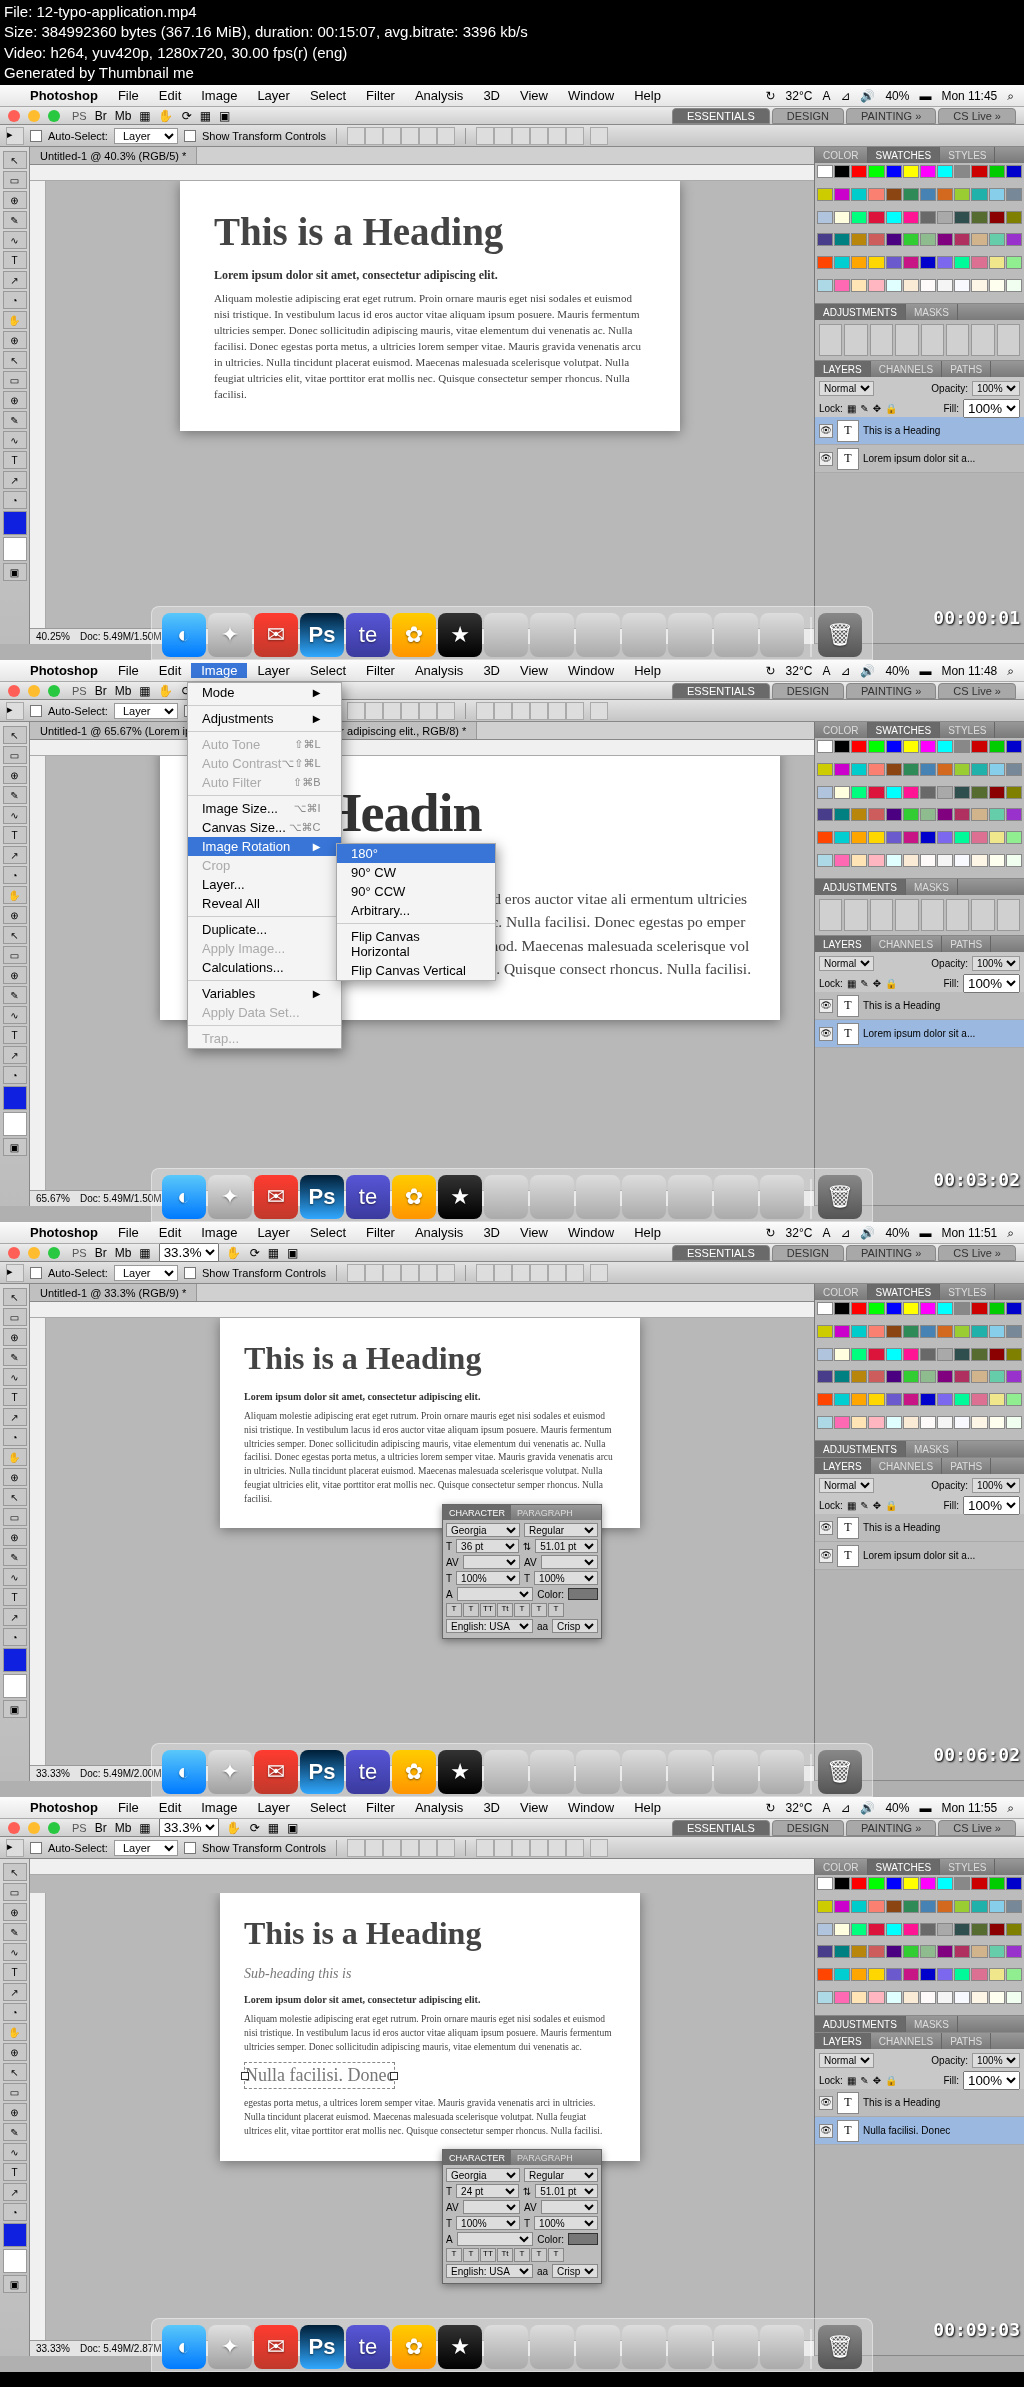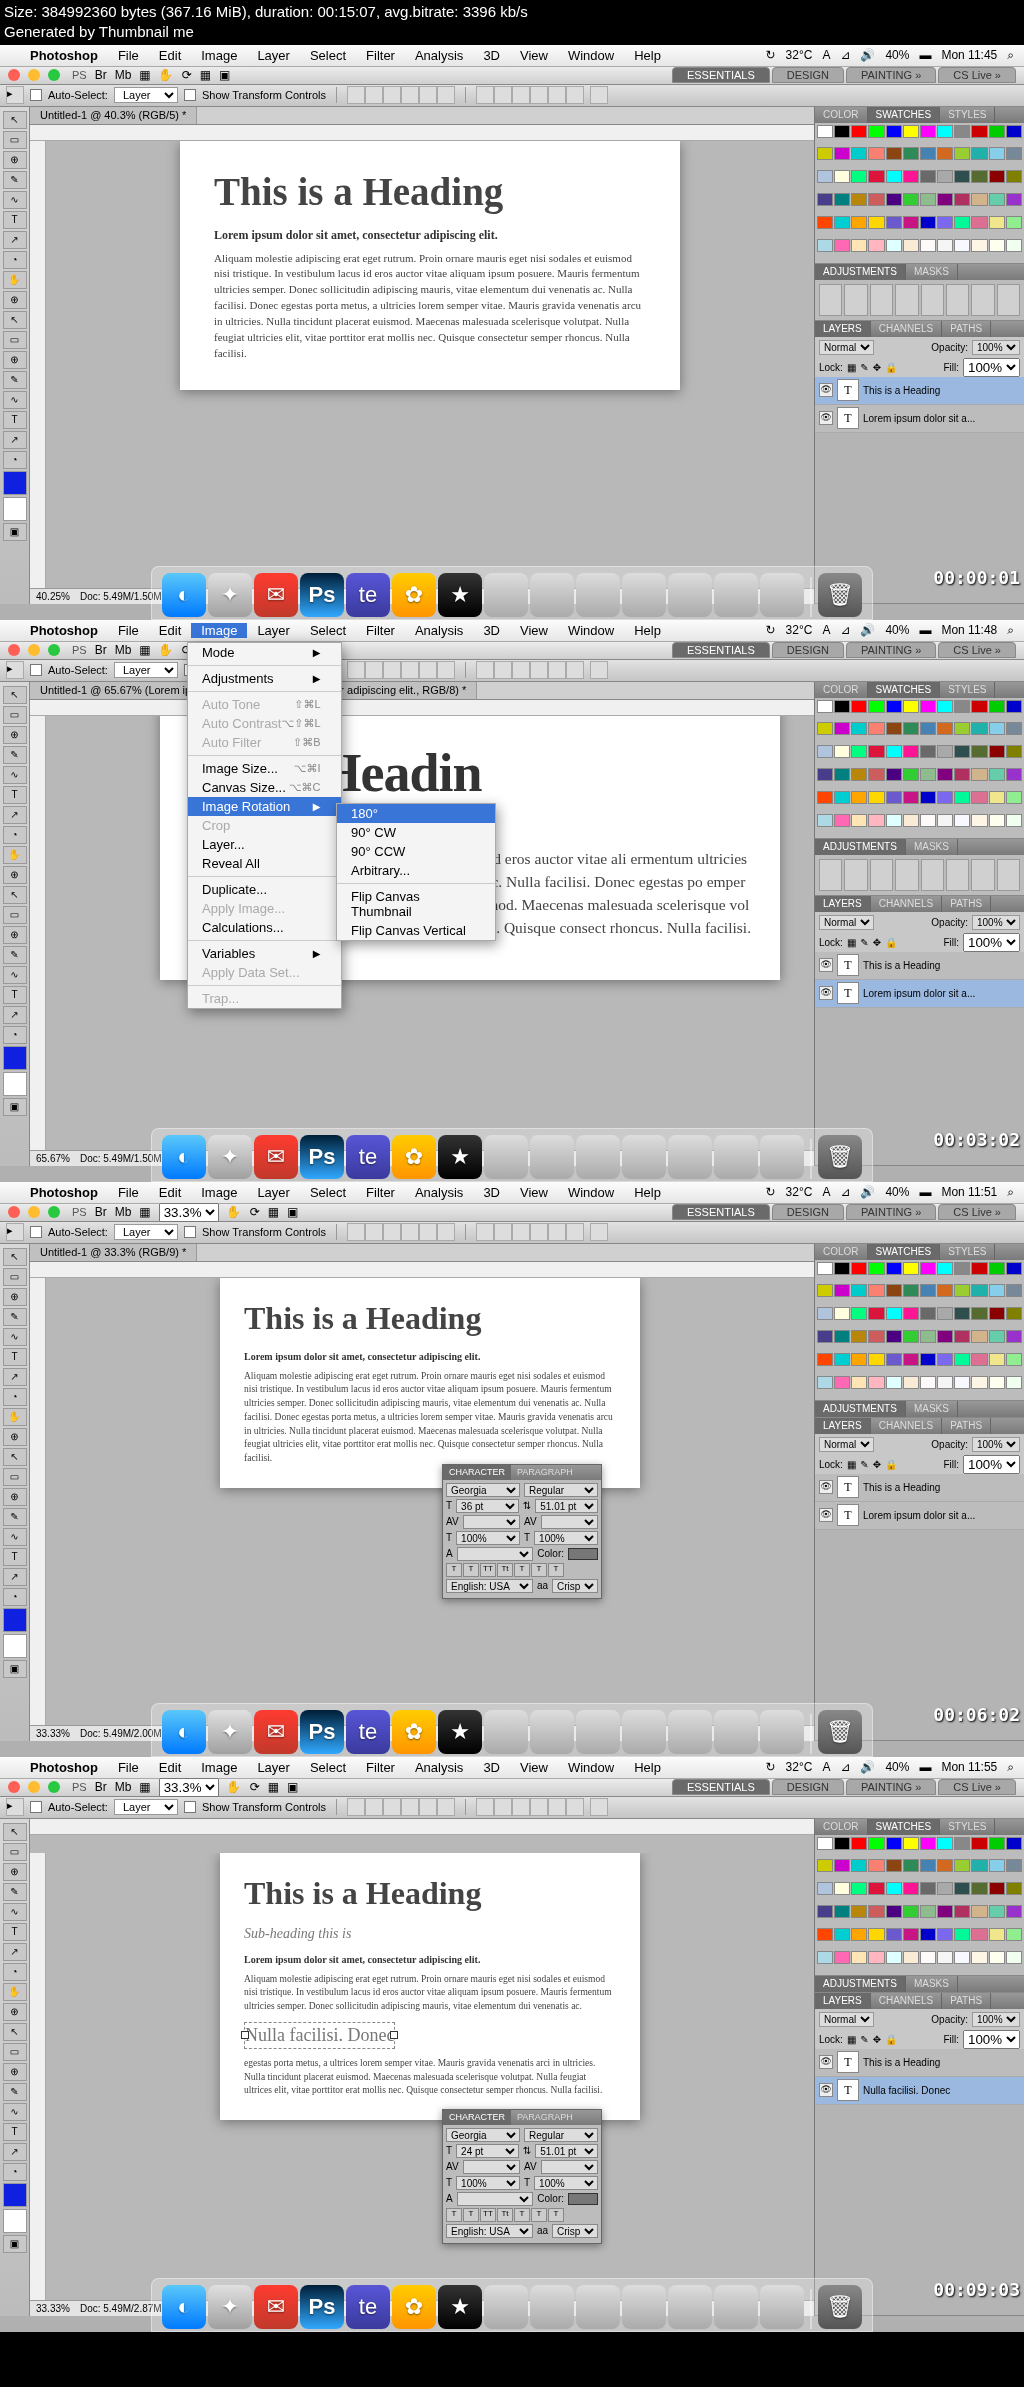--- a/index.html
+++ b/index.html
@@ -118,21 +118,23 @@
 
 .floatpanel{position:absolute;right:212px;background:#b4b4b4;border:1px solid #666;box-shadow:0 2px 8px rgba(0,0,0,0.4);width:160px;z-index:50;font-size:10px;}
 .floatpanel .ptabs{height:15px;background:linear-gradient(#989898,#7a7a7a);display:flex;}
 .floatpanel .ptab{padding:0 6px;color:#ddd;font-size:9px;display:flex;align-items:center;}
 .floatpanel .ptab.active{background:#6a6a6a;color:#fff;}
 </style>
 </head>
 <body>
 
 <div class="video-meta">
+  <div>File: 12-typo-application.mp4</div>
   <div>Size: 384992360 bytes (367.16 MiB), duration: 00:15:07, avg.bitrate: 3396 kb/s</div>
+  <div>Video: h264, yuv420p, 1280x720, 30.00 fps(r) (eng)</div>
   <div>Generated by Thumbnail me</div>
 </div>
 
 <div id="frames">
     <div class="frame">
       <div class="menubar">
     <span class="apple"></span>
     <span class="app">Photoshop</span>
     <span class="mitem">File</span>
         <span class="mitem">Edit</span>
@@ -738,21 +740,21 @@
             <span>90° CW</span>
           </div>
           <div class="mi">
             <span>90° CCW</span>
           </div>
           <div class="mi">
             <span>Arbitrary...</span>
           </div>
           <div class="msep"></div>
           <div class="mi">
-            <span>Flip Canvas Thumbnail</span>
+            <span>Flip Canvas Horizontal</span>
           </div>
           <div class="mi">
             <span>Flip Canvas Vertical</span>
           </div>
         </div>
     </div>
     <div class="timestamp">00:03:02</div>
     <div class="dock">
     <div class="dicon finder">◐</div>
         <div class="dicon safari">✦</div>

